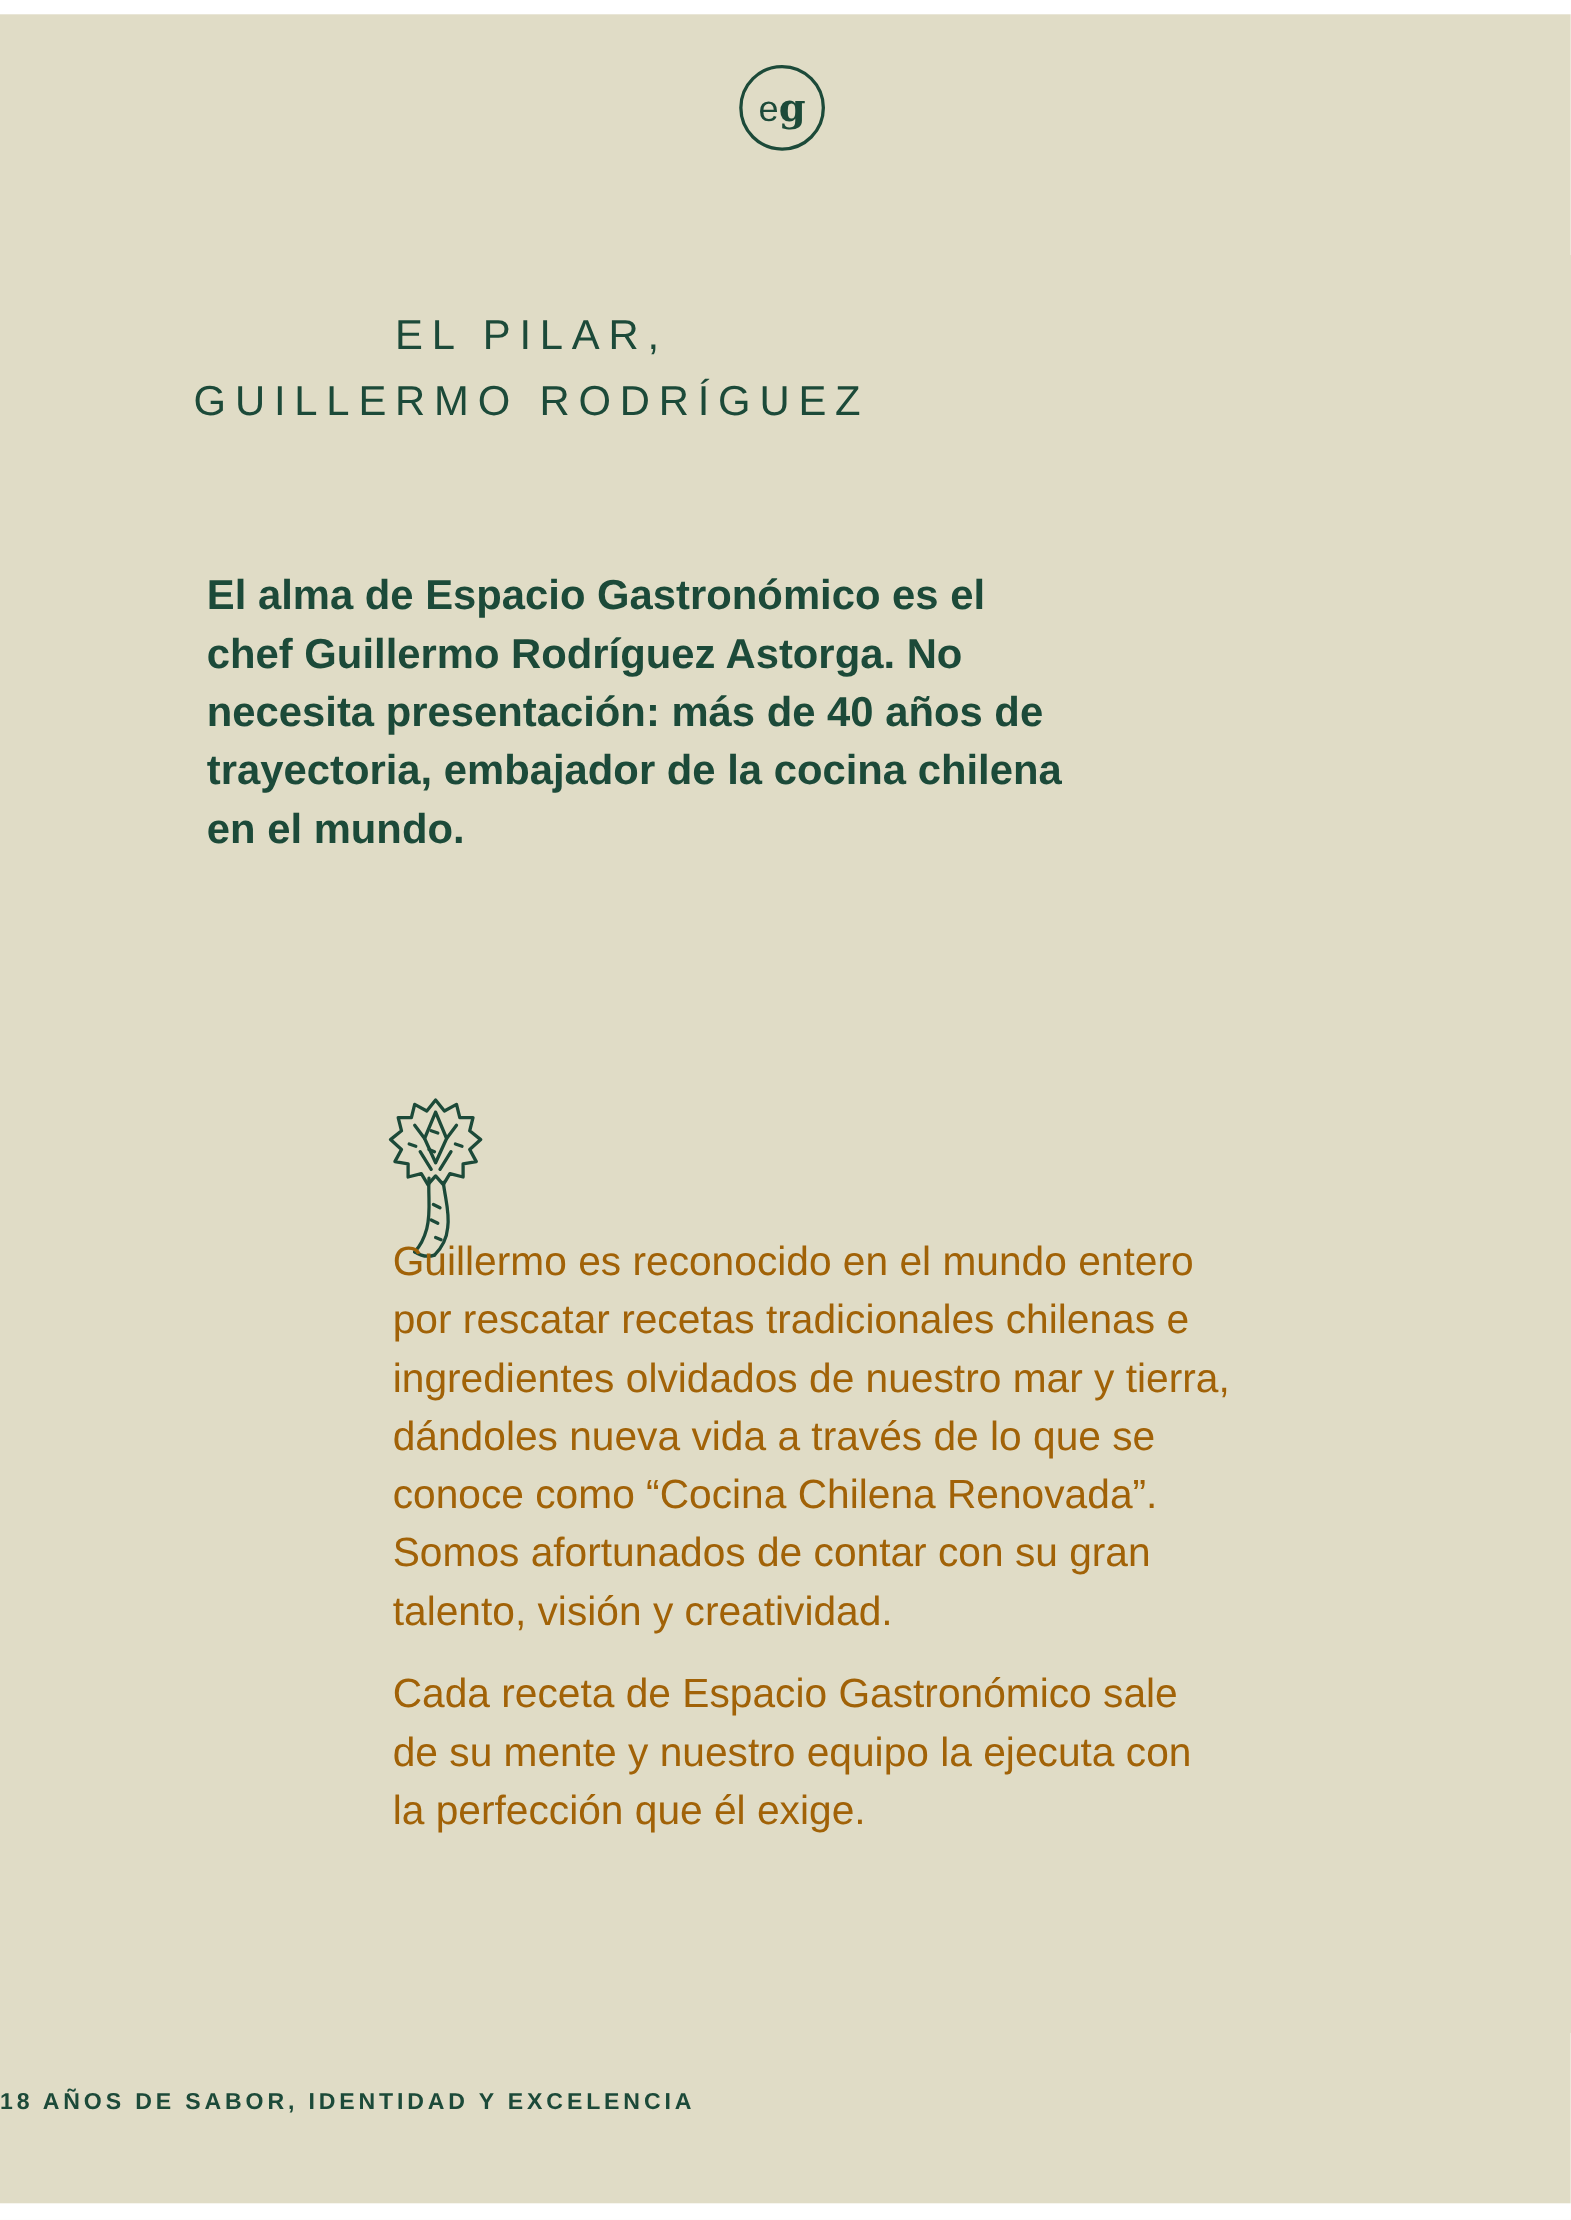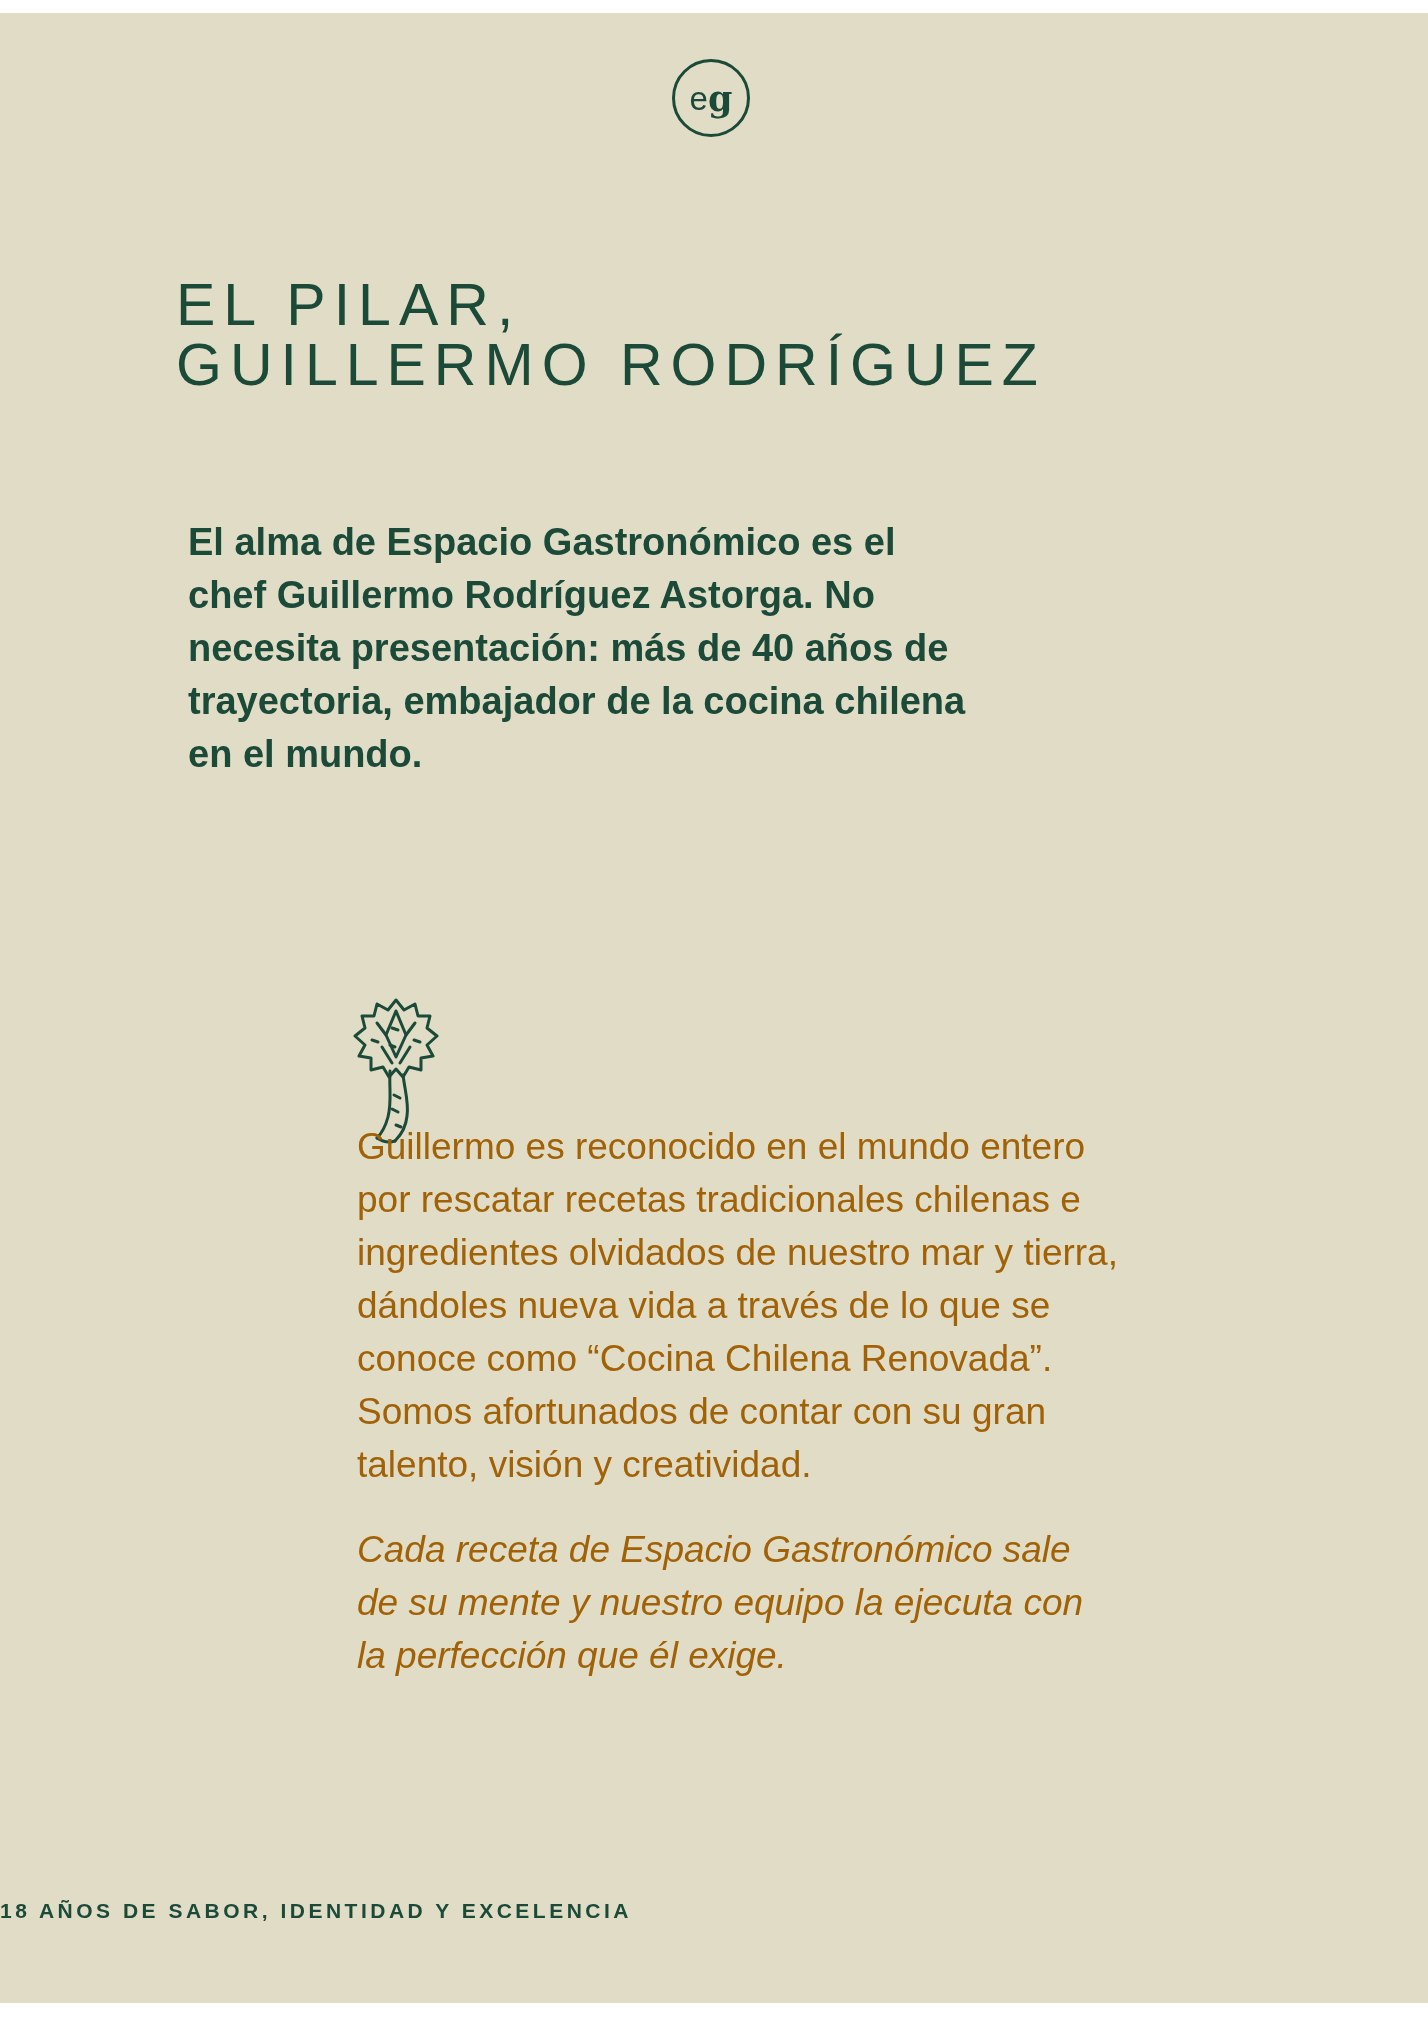--- a/index.html
+++ b/index.html
@@ -48,26 +48,27 @@
     margin-left: 0px;
   }
   .heading {
     position: absolute;
     left: 176px;
     top: 262px;
     margin: 0;
     display: flex;
     flex-direction: column;
     font-family: "Liberation Sans", sans-serif;
-    font-size: 59px;
+    font-size: 38px;
     font-weight: 400;
     letter-spacing: 8px;
     line-height: 60px;
     color: #1c4a39;
     white-space: nowrap;
+    align-items: center;
   }
   .intro {
     position: absolute;
     left: 176px;
     top: 491px;
     width: 880px;
     margin: 12px;
     font-size: 38px;
     font-weight: 700;
     line-height: 53px;
@@ -89,22 +90,21 @@
     color: #a16207;
   }
   .body-text p {
     margin: 0;
     font-size: 37px;
     font-weight: 400;
     line-height: 53px;
     white-space: pre-line;
   }
   .body-text p + p {
-    margin-top: 32px;
-    font-style: italic;
+    margin-top: 22px;
   }
   .footer {
     position: absolute;
     left: 0;
     top: 1886px;
     width: 1428px;
     text-align: left;
     font-size: 21px;
     font-weight: 700;
     letter-spacing: 3.5px;

